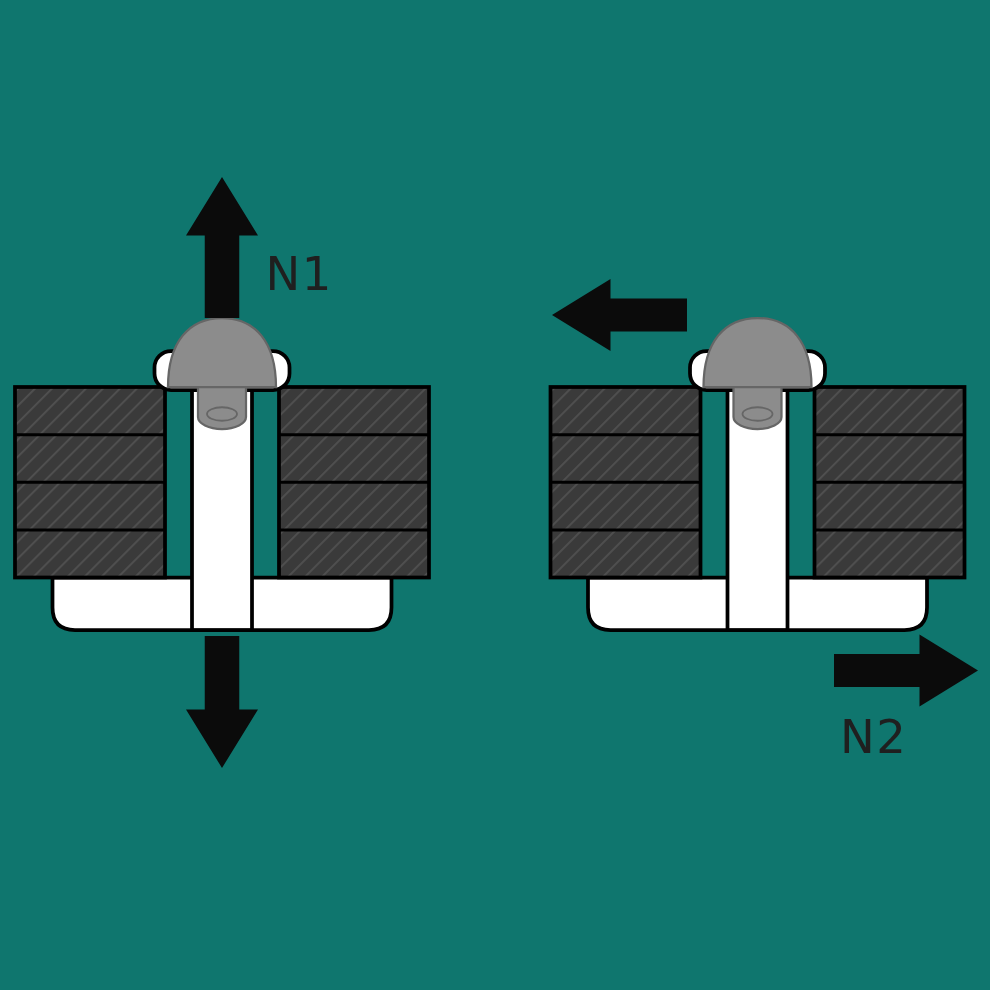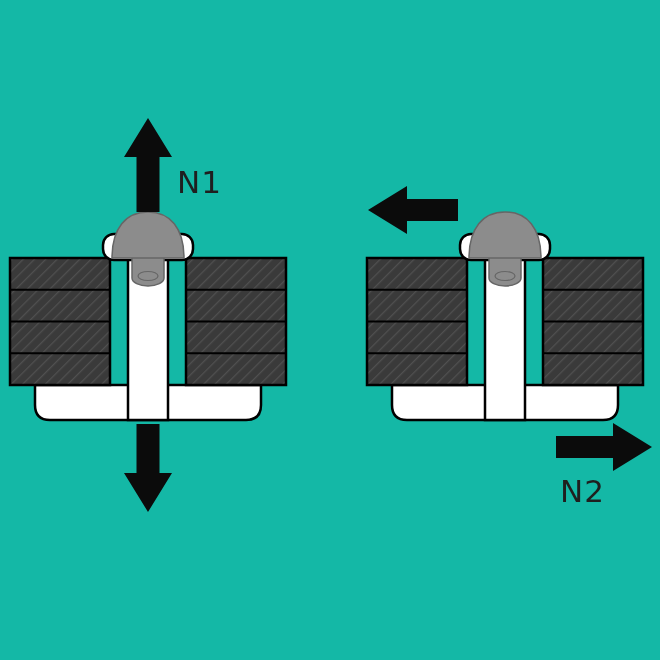--- a/index.html
+++ b/index.html
@@ -4,21 +4,21 @@
 <style>
   html, body {
     margin: 0;
     padding: 0;
     background: #ffffff;
   }
   .stage {
     position: relative;
     width: 660px;
     height: 660px;
-    background: #14b8a6;
+    background: #0f766e;
     overflow: hidden;
     font-family: "DejaVu Sans", "Liberation Sans", sans-serif;
   }
   .stage svg {
     display: block;
     width: 660px;
     height: 660px;
   }
   text.load-label {
     font-family: "DejaVu Sans", "Liberation Sans", sans-serif;

